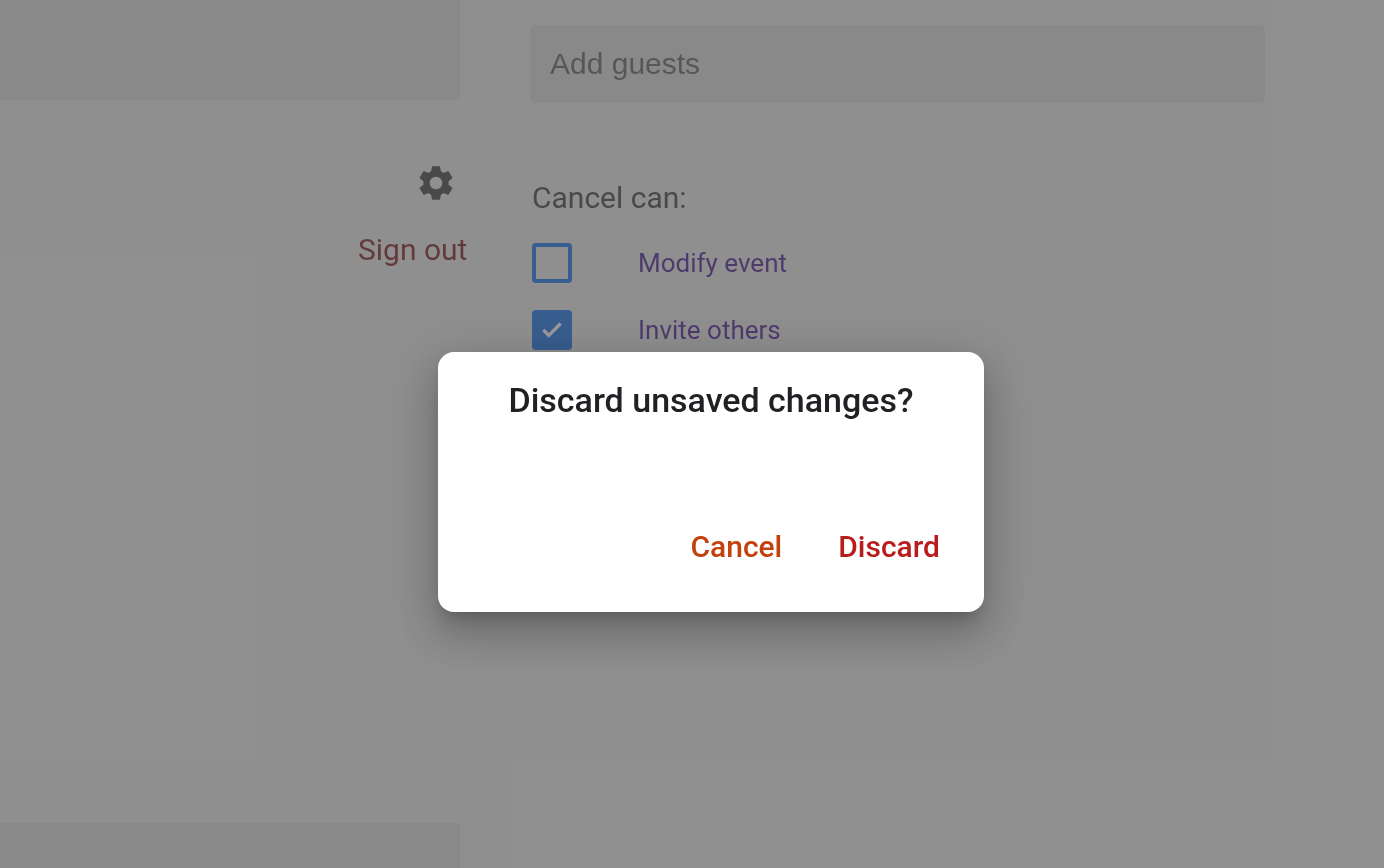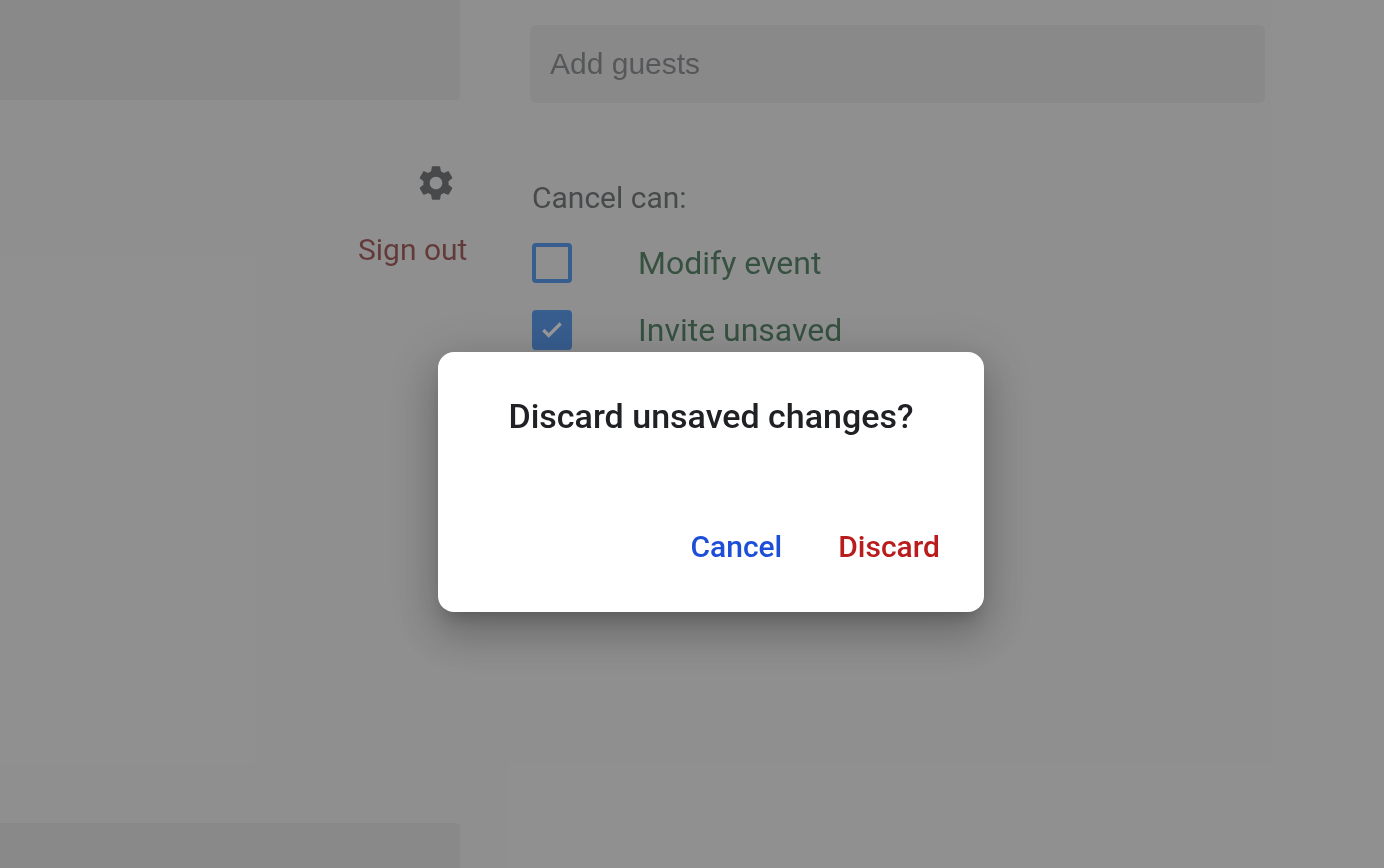--- a/index.html
+++ b/index.html
@@ -101,22 +101,22 @@
       background: #1a73e8;
     }
     .checkbox.checked svg {
       width: 26px;
       height: 26px;
       fill: none;
       stroke: white;
       stroke-width: 3;
     }
     .checkbox-label {
-      font-size: 32px;
-      color: #14532d;
+      font-size: 26px;
+      color: #4c1d95;
     }
     .bottom-panel {
       position: absolute;
       bottom: 0;
       left: 0;
       width: 460px;
       height: 45px;
       background: #dadada;
       border-top-right-radius: 4px;
     }
@@ -137,40 +137,40 @@
       background: white;
       border-radius: 16px;
       box-shadow: 0 11px 15px -7px rgba(0,0,0,0.2), 0 24px 38px 3px rgba(0,0,0,0.14), 0 9px 46px 8px rgba(0,0,0,0.12);
       padding: 0;
     }
     .dialog-title {
       font-size: 34px;
       font-weight: 500;
       color: #202124;
       text-align: center;
-      margin-top: 44px;
+      margin-top: 28px;
     }
     .dialog-actions {
       position: absolute;
       bottom: 40px;
       right: 40px;
       display: flex;
       gap: 48px;
     }
     .dialog-btn {
       background: none;
       border: none;
       font-size: 30px;
       font-weight: 500;
       cursor: pointer;
       padding: 8px 4px;
       font-family: inherit;
     }
     .btn-cancel {
-      color: #1d4ed8;
+      color: #c2410c;
     }
     .btn-discard {
       color: #b91c1c;
     }
   </style>
 </head>
 <body>
 
 <div class="background">
   <div class="left-panel"></div>
@@ -193,21 +193,21 @@
     <div class="checkbox"></div>
     <span class="checkbox-label">Modify event</span>
   </div>
 
   <div class="checkbox-row checkbox-row-2">
     <div class="checkbox checked">
       <svg viewBox="0 0 24 24">
           <polyline points="4 12 9 17 20 6"></polyline>
         </svg>
     </div>
-    <span class="checkbox-label">Invite unsaved</span>
+    <span class="checkbox-label">Invite others</span>
   </div>
 
   <div class="bottom-panel"></div>
 </div>
 
 <div class="scrim"></div>
 
 <div class="dialog">
   <div class="dialog-title">Discard unsaved changes?</div>
   <div class="dialog-actions">

